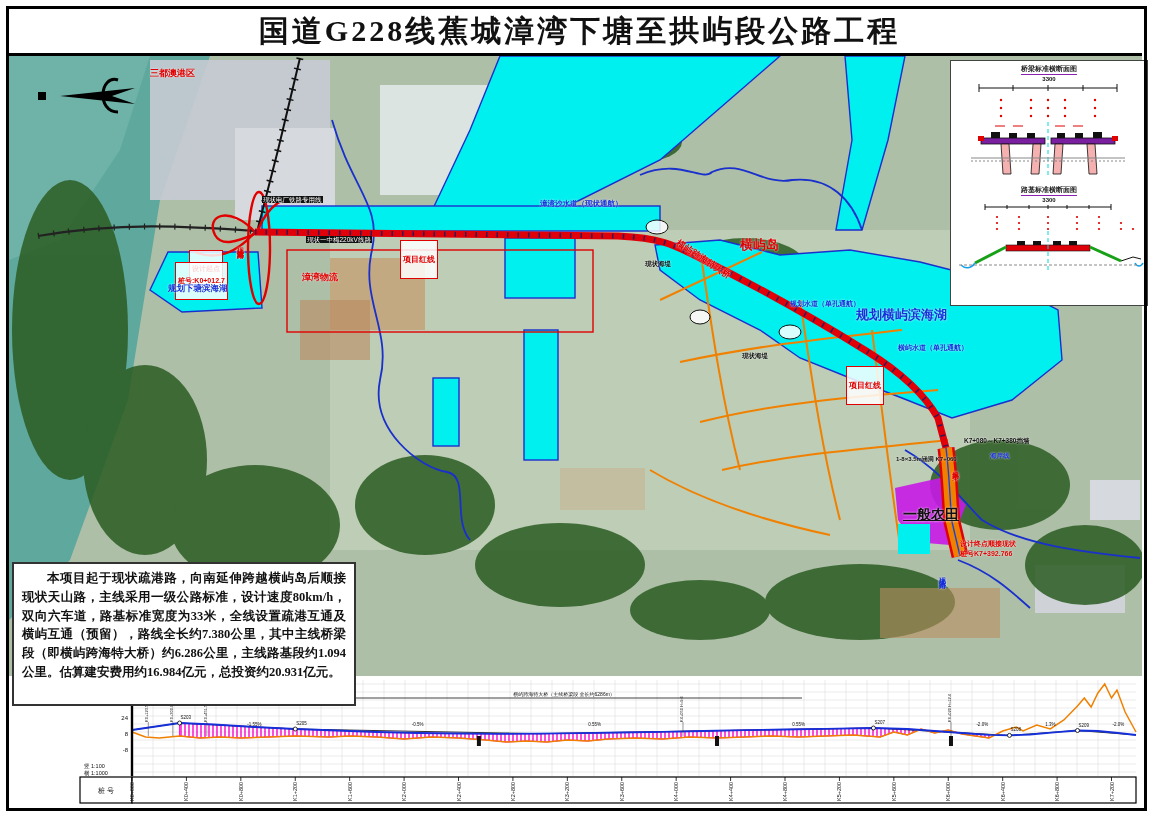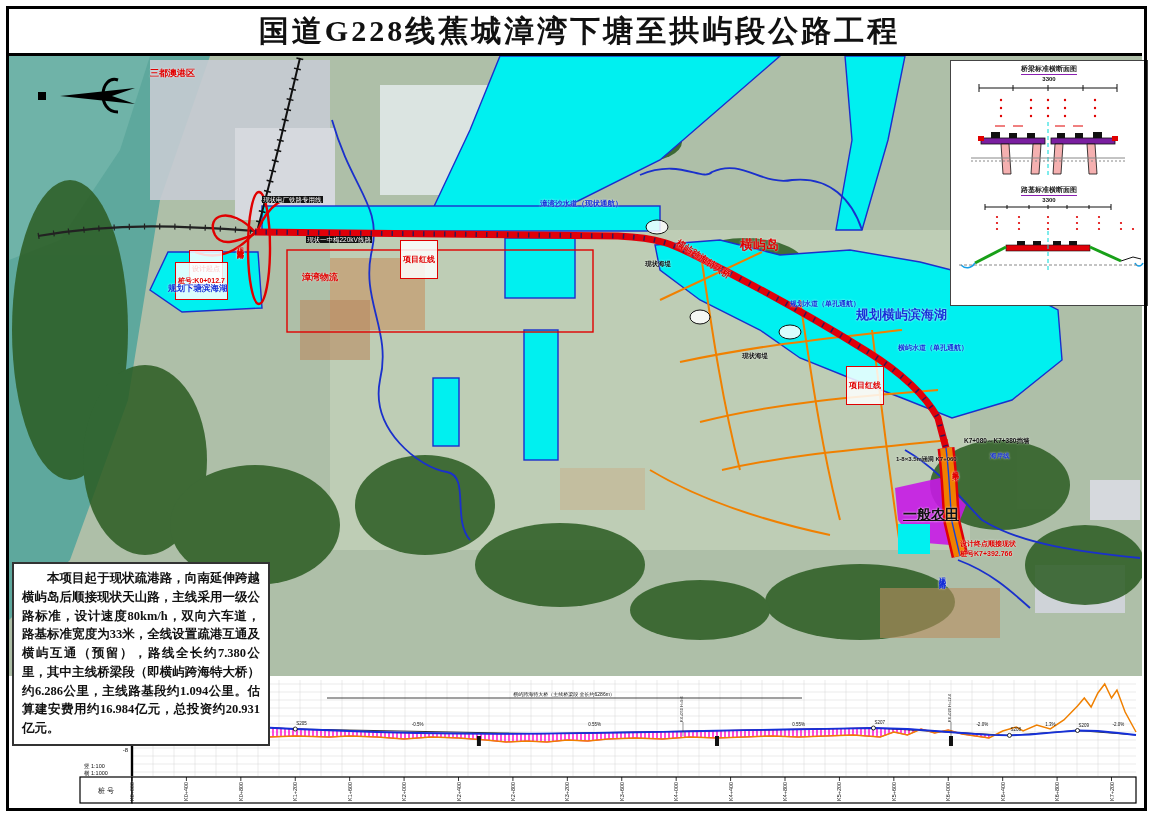--- a/index.html
+++ b/index.html
@@ -17,22 +17,22 @@
   #map-labels{position:absolute;left:0;top:0;width:1151px;height:718px;pointer-events:none;z-index:20;}
   .mlabel{position:absolute;font-size:8px;line-height:1.15;white-space:nowrap;
           font-weight:700;text-shadow:0 0 2px rgba(255,255,255,.9);}
   .c-r{color:#e00000;}
   .c-b{color:#1530d8;text-align:right;}
   .c-d{color:#111;}
   .c-inv{color:#fff;background:#111;text-shadow:none;font-weight:400;padding:0 1px;font-size:6.5px;}
   .vtext{writing-mode:vertical-rl;letter-spacing:1px;}
   .boxed{border:1px solid currentColor;background:rgba(255,255,255,.85);padding:14px 2px;}
   
-  .desc-box{position:absolute;left:12px;top:562px;width:258px;background:#fff;
-            border:2px solid #333;z-index:25;padding:5px 8px 6px 8px;box-sizing:border-box;}
+  .desc-box{position:absolute;left:12px;top:562px;width:344px;background:#fff;
+            border:2px solid #333;z-index:25;padding:5px 8px 22px 8px;box-sizing:border-box;}
   .desc-box p{margin:0;font-family:"Liberation Serif",serif;font-size:12.5px;line-height:1.5;
               color:#111;text-align:justify;text-indent:2em;font-weight:700;}
   
   .inset{position:absolute;left:950px;top:60px;width:196px;height:244px;background:#fff;
          border:1px solid #444;z-index:15;}
   .inset-title{text-align:center;font-size:7px;font-weight:700;color:#222;margin:3px auto 1px auto;
                display:block;width:max-content;border-bottom:1px solid #8a1fb0;}
   .dims-row{display:flex;justify-content:space-around;width:150px;margin:0 auto;}
   .dims-row span{font-size:5.5px;color:#e00000;font-weight:700;}
   .overall-dim{text-align:center;font-size:6px;color:#111;font-weight:700;}

